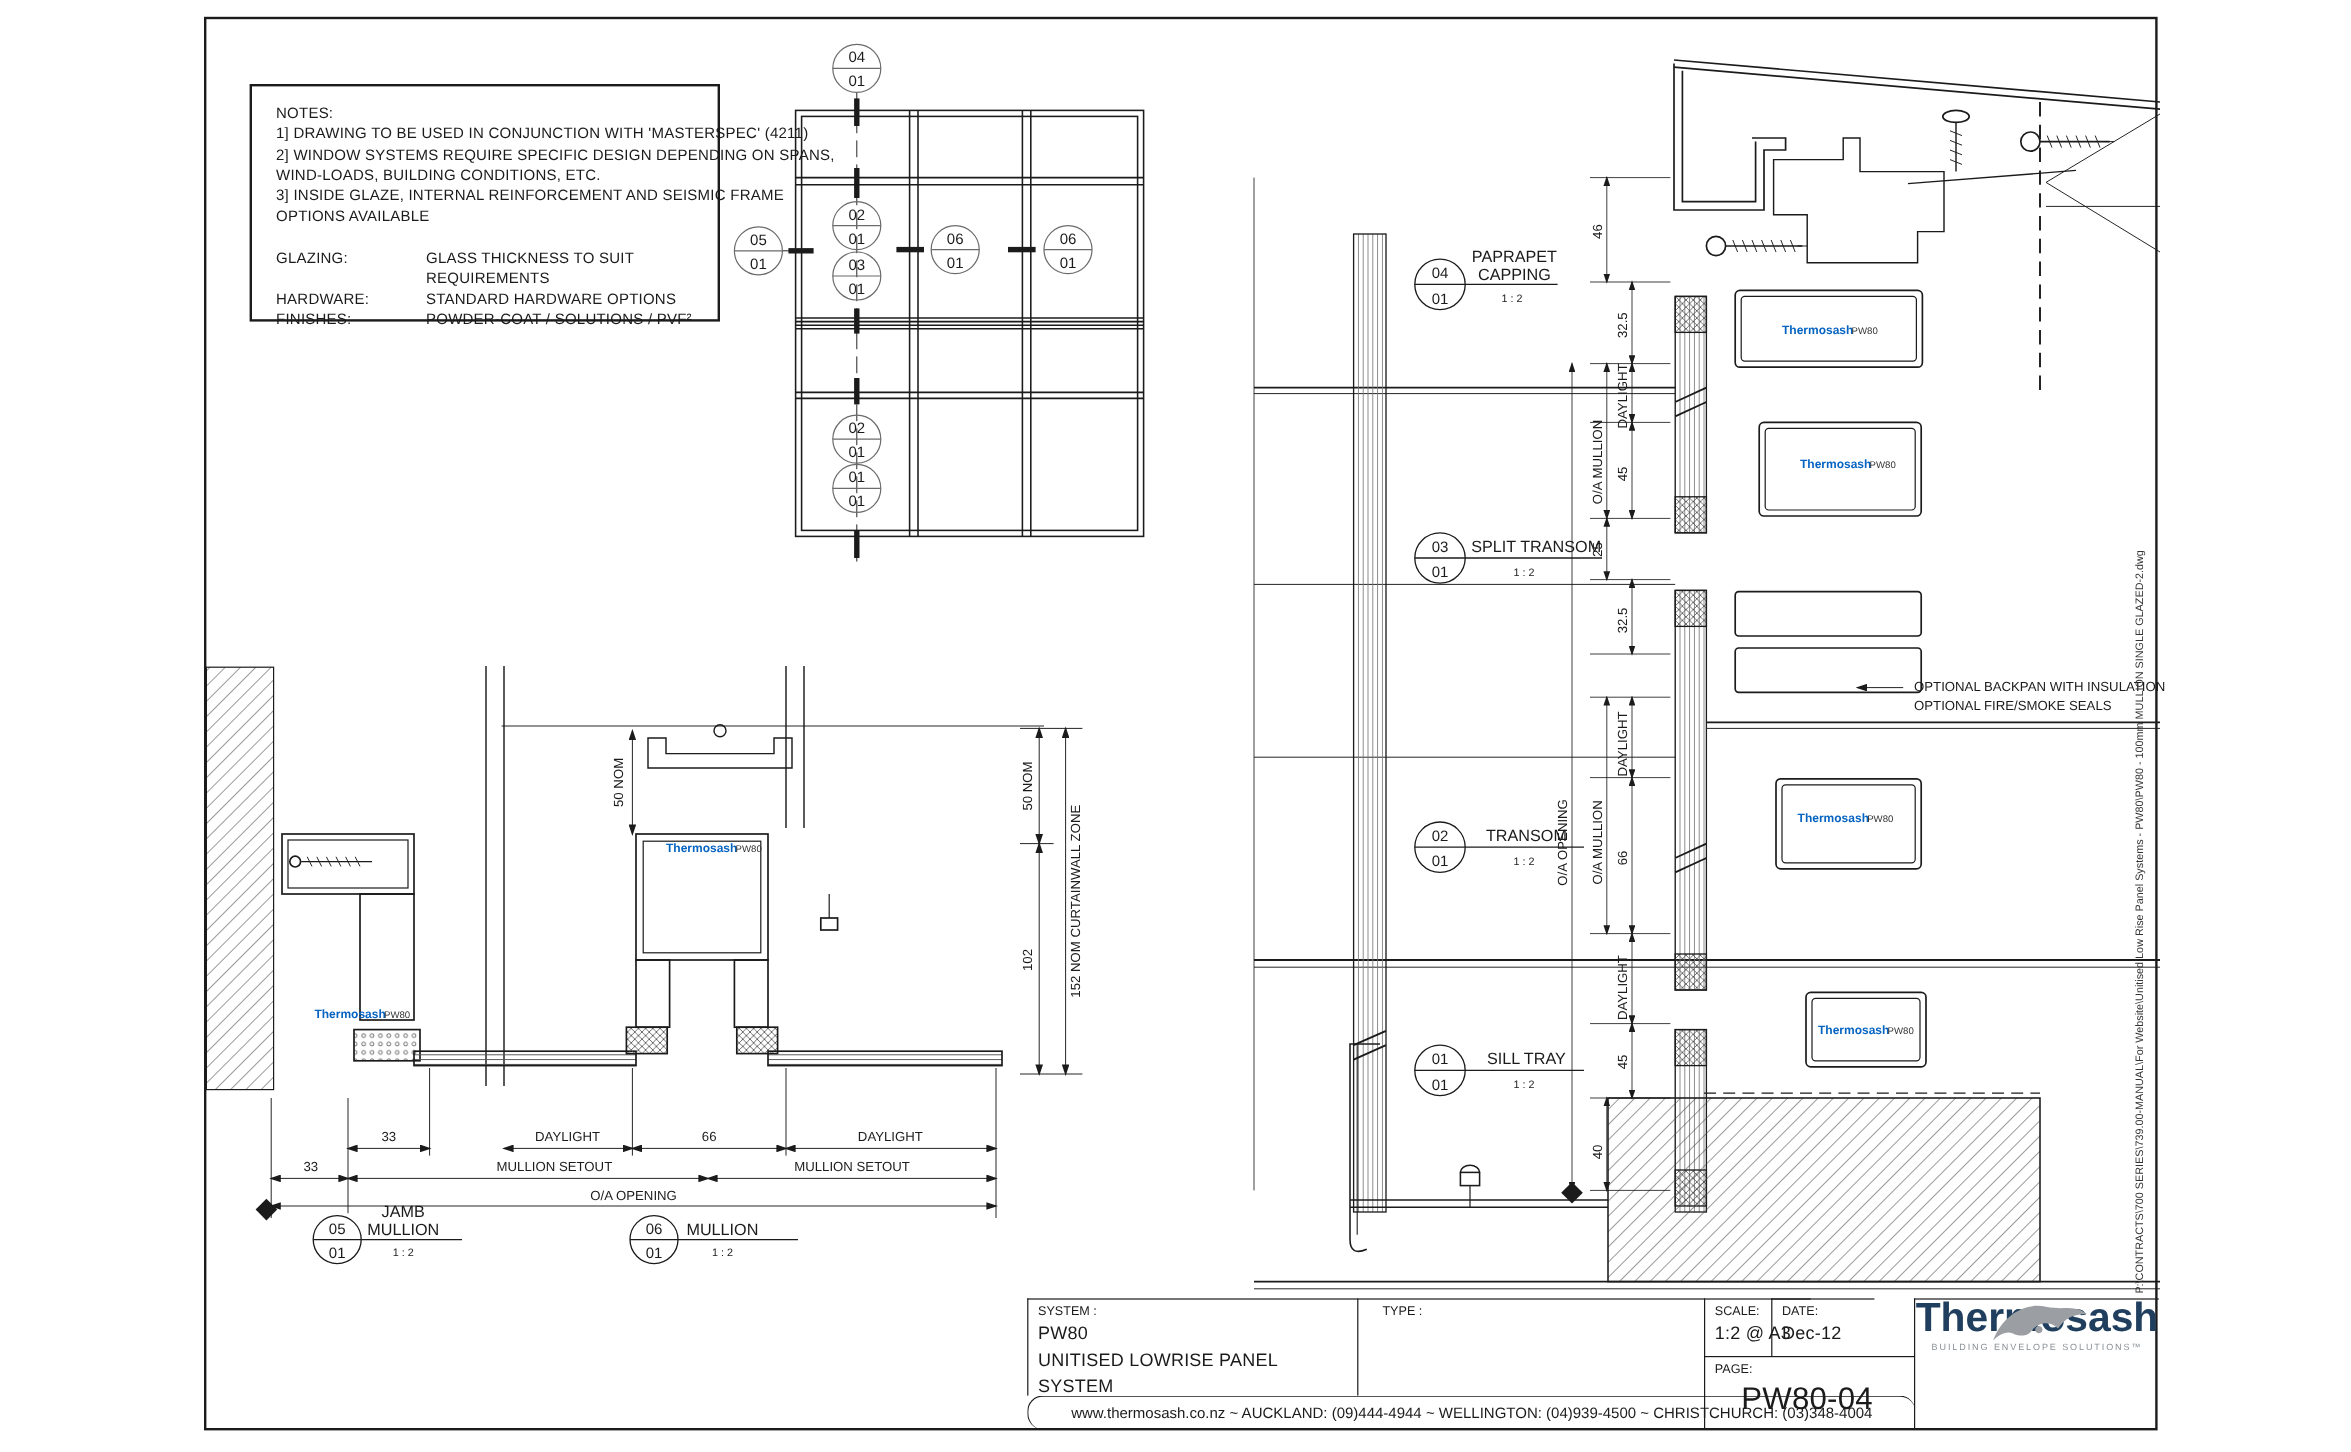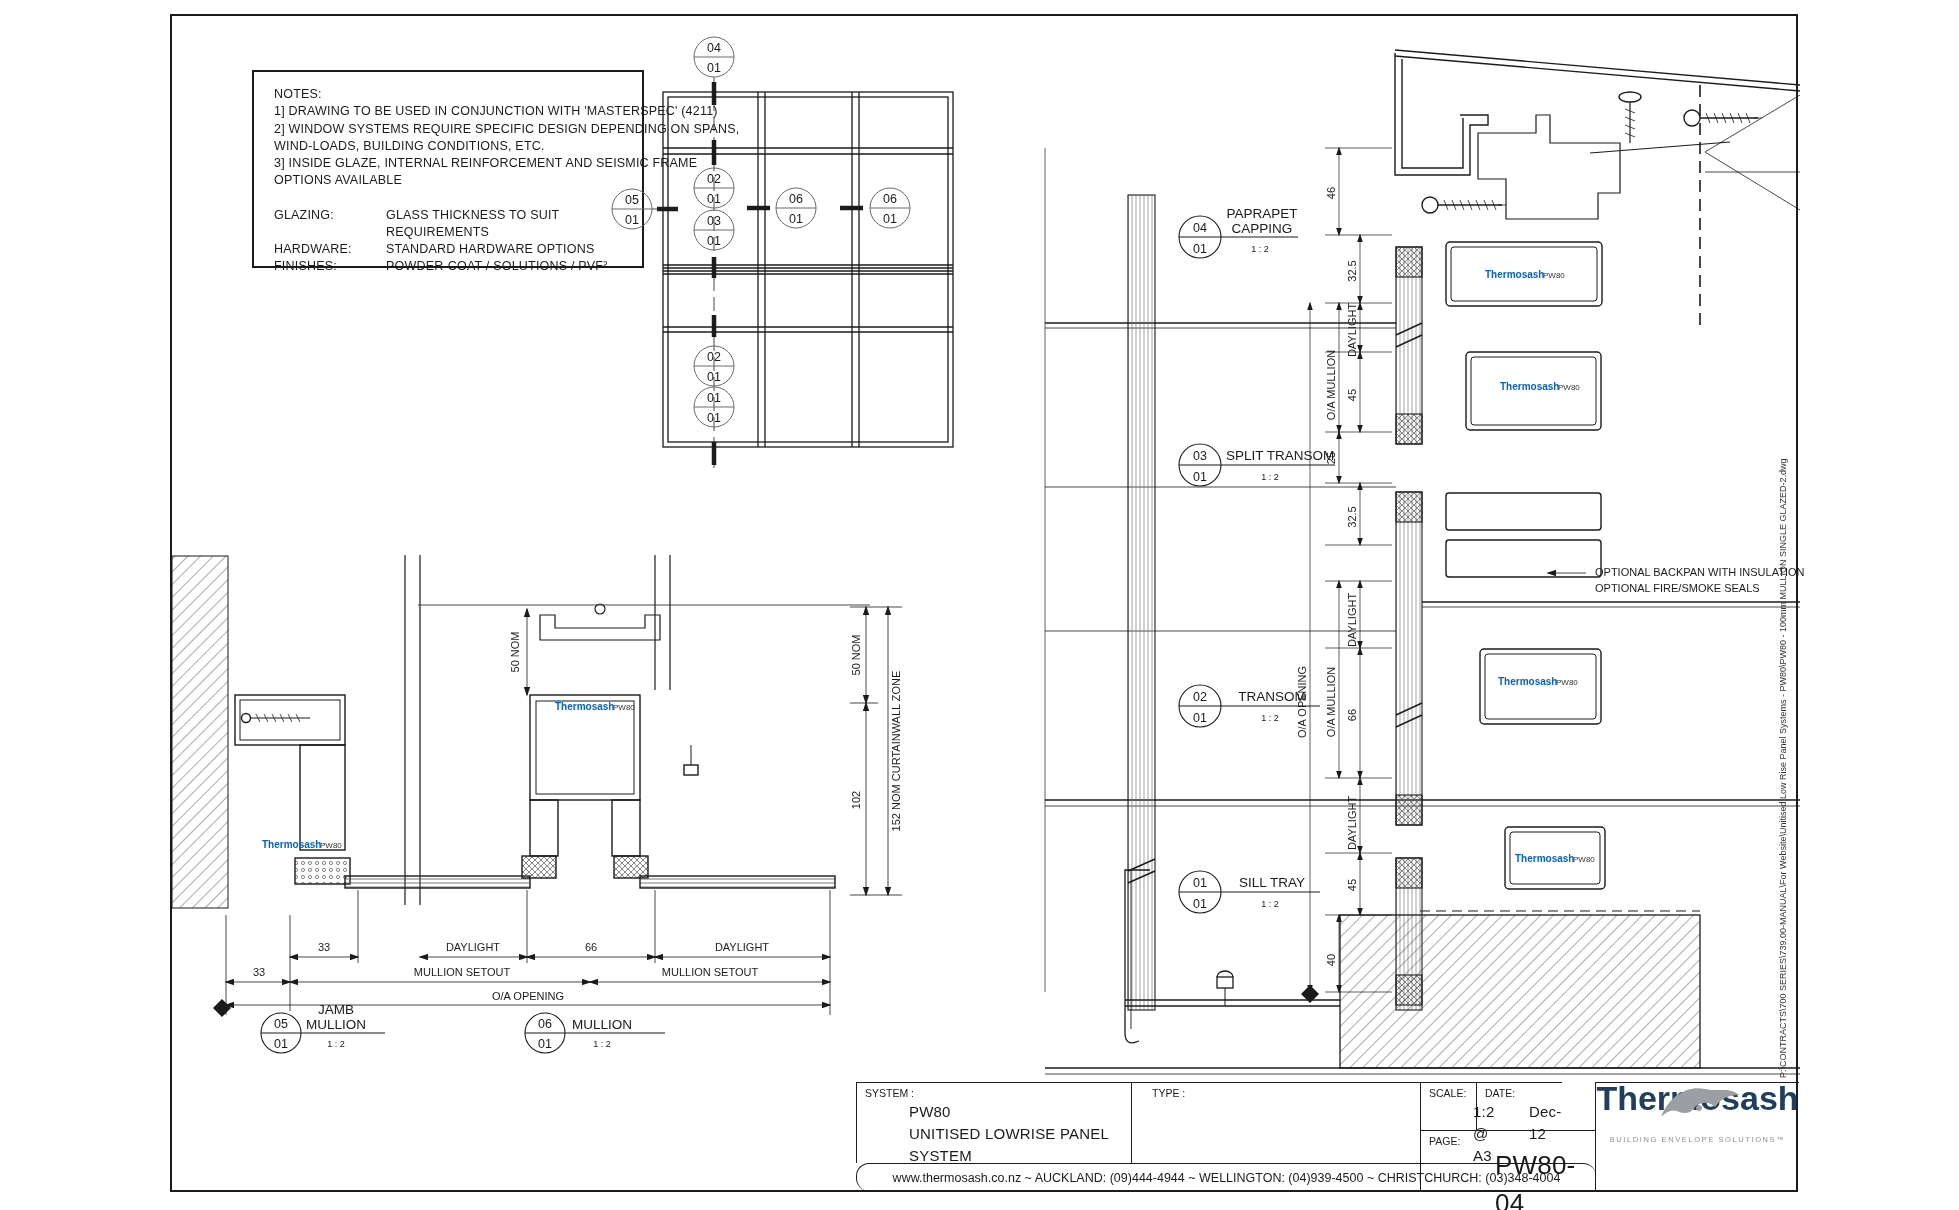--- a/index.html
+++ b/index.html
@@ -1,45 +1,45 @@
 <!DOCTYPE html>
 <html><head>
 <meta charset="utf-8">
 <style>
   html,body{margin:0;padding:0;background:#ffffff;}
   #sheet{position:relative;width:1959px;height:1210px;background:#ffffff;overflow:hidden;
          font-family:"Liberation Sans", sans-serif;color:#1b1b1b;}
-  .cad{font-family:"Liberation Sans", sans-serif;letter-spacing:0.2px;margin-left:44px;}
+  .cad{font-family:"Liberation Sans", sans-serif;letter-spacing:0.2px;}
   #border{position:absolute;left:170px;top:14px;width:1628px;height:1178px;
           border:2px solid #1b1b1b;box-sizing:border-box;}
   
   #notes{position:absolute;left:208px;top:70px;width:392px;height:198px;
          border:2px solid #1b1b1b;box-sizing:border-box;padding:14px 0 0 20px;
          font-size:12.5px;line-height:1.38;}
   #notes .nline{white-space:pre;}
-  #notes .spec{display:grid;grid-template-columns:112px auto;}
+  #notes .spec{display:grid;grid-template-columns:112px auto;gap:13px;}
   
   svg{position:absolute;overflow:visible;}
   text{fill:#1b1b1b;font-family:"Liberation Sans",sans-serif;}
   .dimtxt{font-size:11px;}
   .bubnum{font-size:12.5px;text-anchor:middle;}
   .dettitle{font-size:13.5px;}
   .detscale{font-size:9px;}
   .brand{font-size:10px;font-weight:bold;fill:#0563c1;}
   .brandm{font-size:8px;fill:#333;}
   
   .tb{position:absolute;box-sizing:border-box;border-left:1.6px solid #1b1b1b;border-top:1.6px solid #1b1b1b;}
   .tb .lab{font-size:10.5px;padding:4px 0 0 8px;}
   .tb .val{font-size:15px;padding:2px 0 0 8px;white-space:pre-line;line-height:1.45;}
   #tb-footer{position:absolute;border-top:1.6px solid #1b1b1b;border-left:1.6px solid #1b1b1b;
              display:flex;align-items:center;justify-content:center;font-size:12.5px;border-radius:13px;}
   #logo-cell{position:absolute;border-left:1.6px solid #1b1b1b;border-top:1.6px solid #1b1b1b;
              display:flex;flex-direction:column;align-items:center;justify-content:flex-start;}
   #logo-word{font-size:34px;font-weight:bold;color:#203f5e;line-height:1;margin-top:-2px;}
-  #logo-tag{font-size:7.5px;letter-spacing:1.6px;color:#8a9096;margin-top:20px;}
+  #logo-tag{font-size:7.5px;letter-spacing:1.6px;color:#8a9096;margin-top:3px;}
   #filepath{position:absolute;left:1778px;top:1078px;width:600px;font-size:9px;color:#333;
             transform:rotate(-90deg);transform-origin:0 0;white-space:nowrap;}
   #pagebig{font-size:26px;padding:0 0 0 30px;}
 </style>
 </head>
 <body>
 
 <div id="sheet">
   <div id="border"></div>
 

